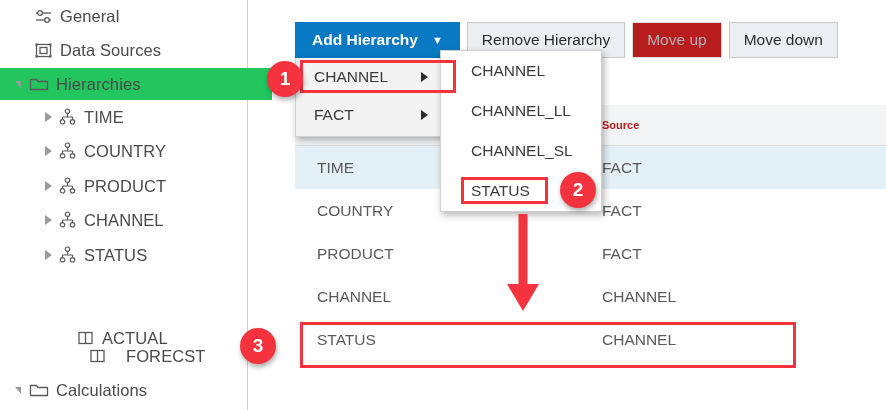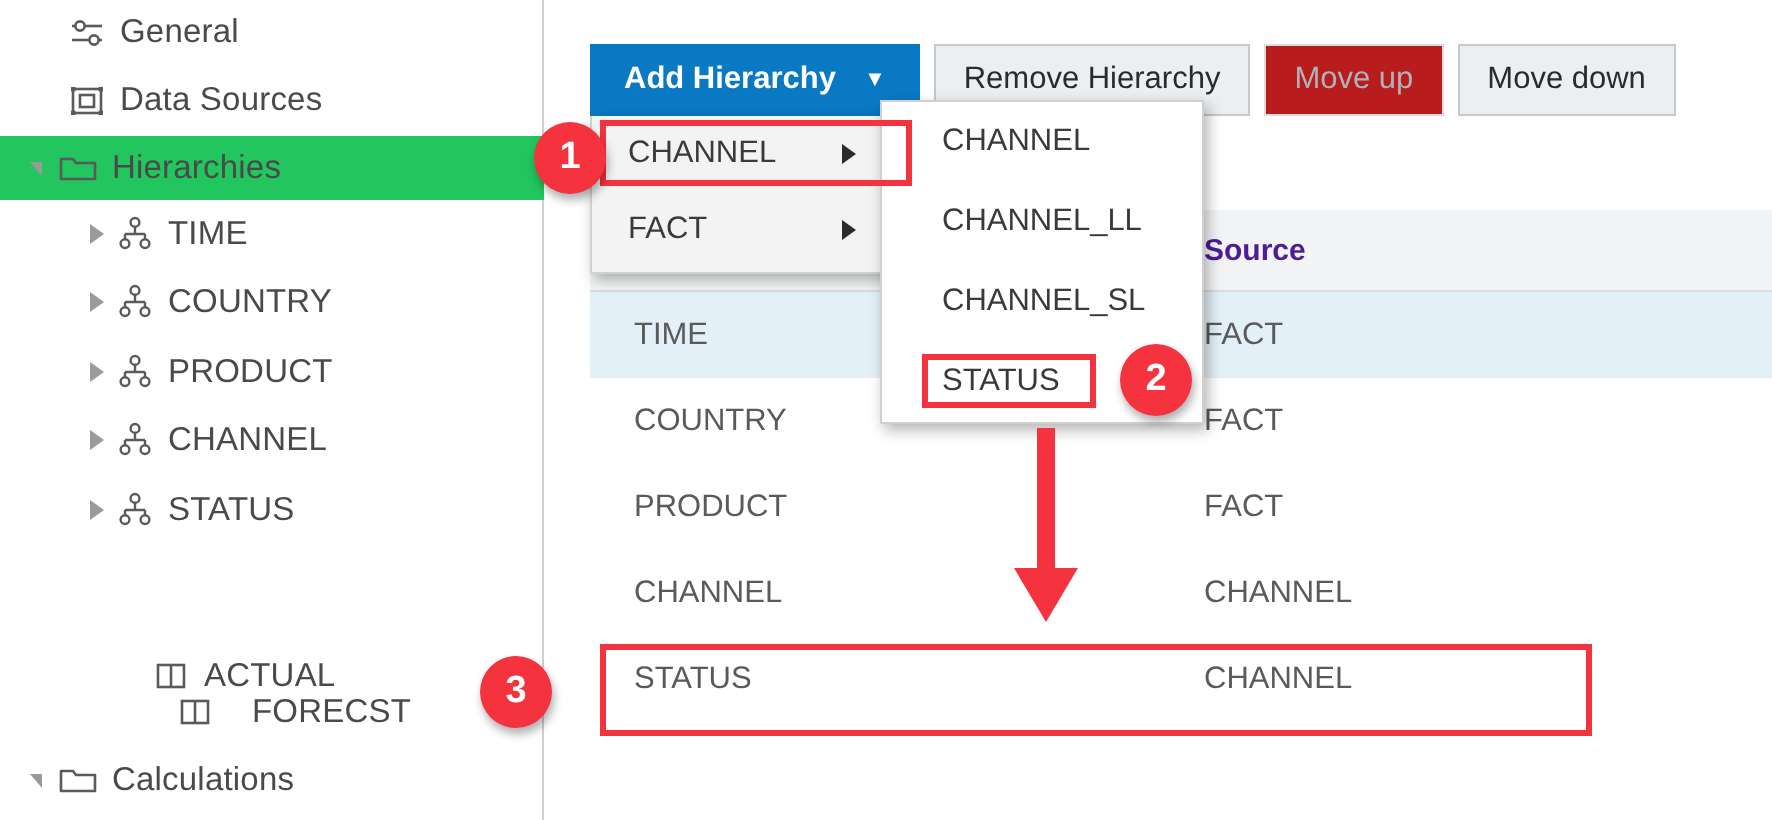--- a/index.html
+++ b/index.html
@@ -4,21 +4,21 @@
 <style>
   html,body{margin:0;padding:0;}
   body{
     width:886px;height:410px;overflow:hidden;position:relative;
     background:#ffffff;
     font-family:"Liberation Sans", sans-serif;
     -webkit-font-smoothing:antialiased;
   }
   
   #sidebar{
-    position:absolute;left:0;top:0;width:272px;height:410px;
+    position:absolute;left:0;top:0;width:248px;height:410px;
     background:#ffffff;
     border-right:1px solid #cfcfcf;
     box-sizing:border-box;
   }
   .tree-row{
     position:absolute;left:0;width:272px;height:32px;
     display:flex;align-items:center;
     box-sizing:border-box;
   }
   .tree-row.selected{background:#22c55e;}
@@ -80,21 +80,21 @@
   #menu-sub .menu-item{height:40px;padding-left:30px;}
   
   #table{
     position:absolute;left:295px;top:105px;width:591px;
   }
   .thead{
     height:40px;background:#f2f4f5;border-bottom:1px solid #dcdcdc;
     display:flex;align-items:center;
   }
   .th{
-    font-size:15px;font-weight:bold;color:#4c1d95;
+    font-size:11px;font-weight:bold;color:#b91c1c;
   }
   .th.c1{width:305px;padding-left:22px;box-sizing:border-box;}
   .th.c2{padding-left:2px;}
   .trow{
     height:43px;display:flex;align-items:center;
     font-size:15.5px;color:#5a5a5a;background:#ffffff;
   }
   .trow.sel{background:#e4f0f7;}
   .td.c1{width:305px;padding-left:22px;box-sizing:border-box;}
   .td.c2{padding-left:2px;}

